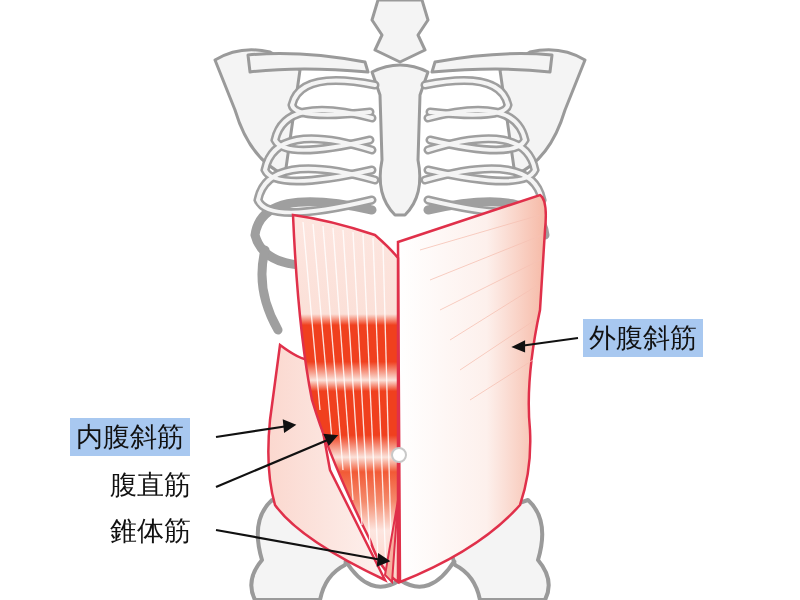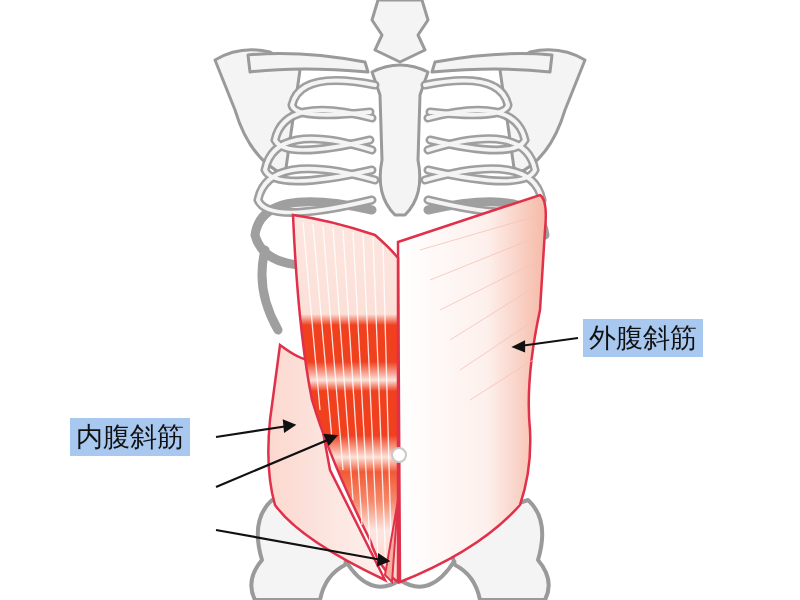--- a/index.html
+++ b/index.html
@@ -118,13 +118,15 @@
     <polygon points="294,425 284,421 285,431"></polygon>
     <line x1="216" y1="487" x2="330" y2="439"></line>
     <polygon points="336,436 325,435 329,444"></polygon>
     <line x1="216" y1="530" x2="382" y2="560"></line>
     <polygon points="388,561 379,555 378,565"></polygon>
   </g>
 </svg>
 
 <div class="label boxed" style="left:583px; top:319px;">外腹斜筋</div>
 <div class="label boxed" style="left:70px; top:418px;text-align:right;">内腹斜筋</div>
+<div class="label" style="left:110px; top:467px;">腹直筋</div>
+<div class="label" style="left:110px; top:513px;">錐体筋</div>
 </div>
 
 </body></html>

